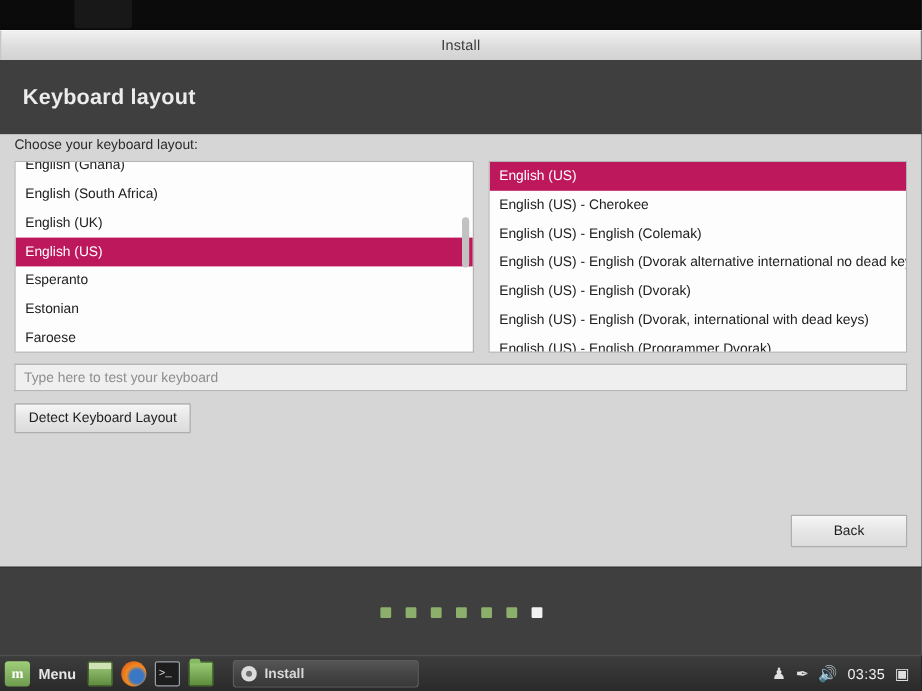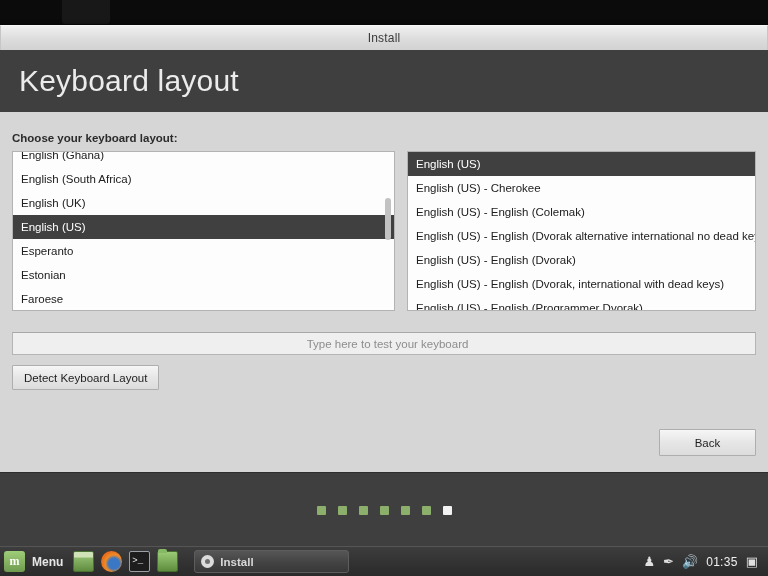--- a/index.html
+++ b/index.html
@@ -60,40 +60,39 @@
   #header {
     height: 62px;
     background: #3f3f3f;
     display: flex;
     align-items: center;
     padding-left: 19px;
     box-sizing: border-box;
   }
   #header .header-title {
     color: #ececec;
-    font-size: 30px;
-    font-weight: normal;
+    font-size: 18px;
+    font-weight: bold;
     letter-spacing: .2px;
   }
 
   
   #content {
     position: relative;
     height: 360px;
     background: #d6d6d6;
     padding: 0 12px;
     box-sizing: border-box;
   }
   #choose-label {
     font-size: 11.5px;
     color: #2b2b2b;
-    padding-top: 20px;
+    padding-top: 3px;
     padding-bottom: 7px;
     display: block;
-    font-weight: bold;
   }
 
   .lists-row {
     display: flex;
     gap: 12px;
     height: 160px;
   }
   .list-box {
     background: #fdfdfd;
     border: 1px solid #b3b3b3;
@@ -112,47 +111,46 @@
   .list-item {
     height: 24px;
     line-height: 24px;
     padding-left: 8px;
     color: #202020;
     white-space: nowrap;
     overflow: hidden;
     box-sizing: border-box;
   }
   .list-item.selected {
-    background: #404040;
+    background: #be185d;
     color: #ffffff;
   }
 
   .scroll-thumb {
     position: absolute;
     right: 3px;
     width: 6px;
     background: #c2c2c2;
     border-radius: 3px;
   }
   .list-left .scroll-thumb { top: 46px; height: 42px; }
 
   
   #test-input {
-    margin-top: 21px;
+    margin-top: 9px;
     height: 23px;
     background: #efefef;
     border: 1px solid #b5b5b5;
     border-top-color: #a8a8a8;
     box-sizing: border-box;
     display: flex;
     align-items: center;
     padding-left: 7px;
     font-size: 11.5px;
     color: #8d8d8d;
-    justify-content: center;
   }
 
   
   .btn {
     background: linear-gradient(to bottom, #f6f6f6 0%, #e6e6e6 50%, #dcdcdc 100%);
     border: 1px solid #aeaeae;
     border-radius: 1px;
     font-size: 11.5px;
     color: #1e1e1e;
     display: inline-flex;
@@ -396,16 +394,16 @@
     <span class="tb-icon icon-folder"></span>
     <div class="task-button">
       <span class="task-icon"></span>
       <span class="task-label">Install</span>
     </div>
   </div>
   <div class="tb-right">
     <span class="tray-glyph">♟</span>
     <span class="tray-glyph">✒</span>
     <span class="tray-glyph">🔊</span>
-    <span class="tray-clock">01:35</span>
+    <span class="tray-clock">03:35</span>
     <span class="tray-glyph">▣</span>
   </div>
 </div>
 
 </body></html>

